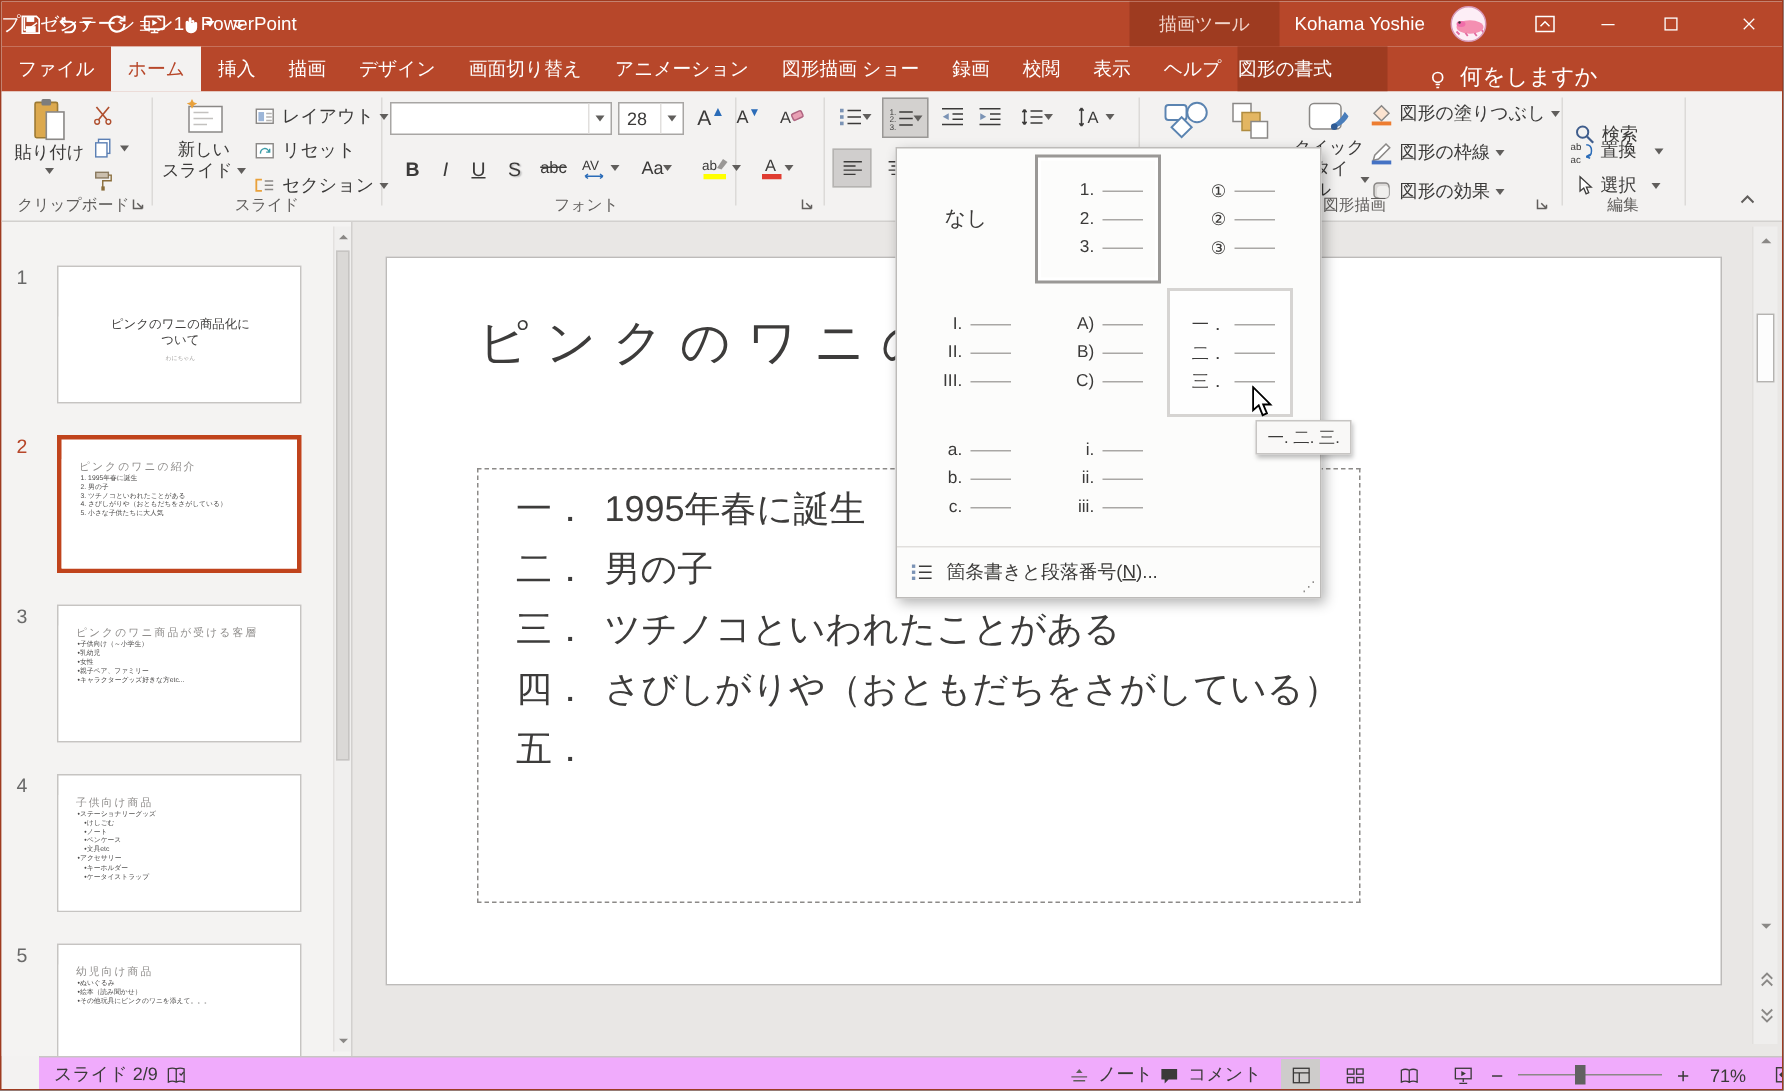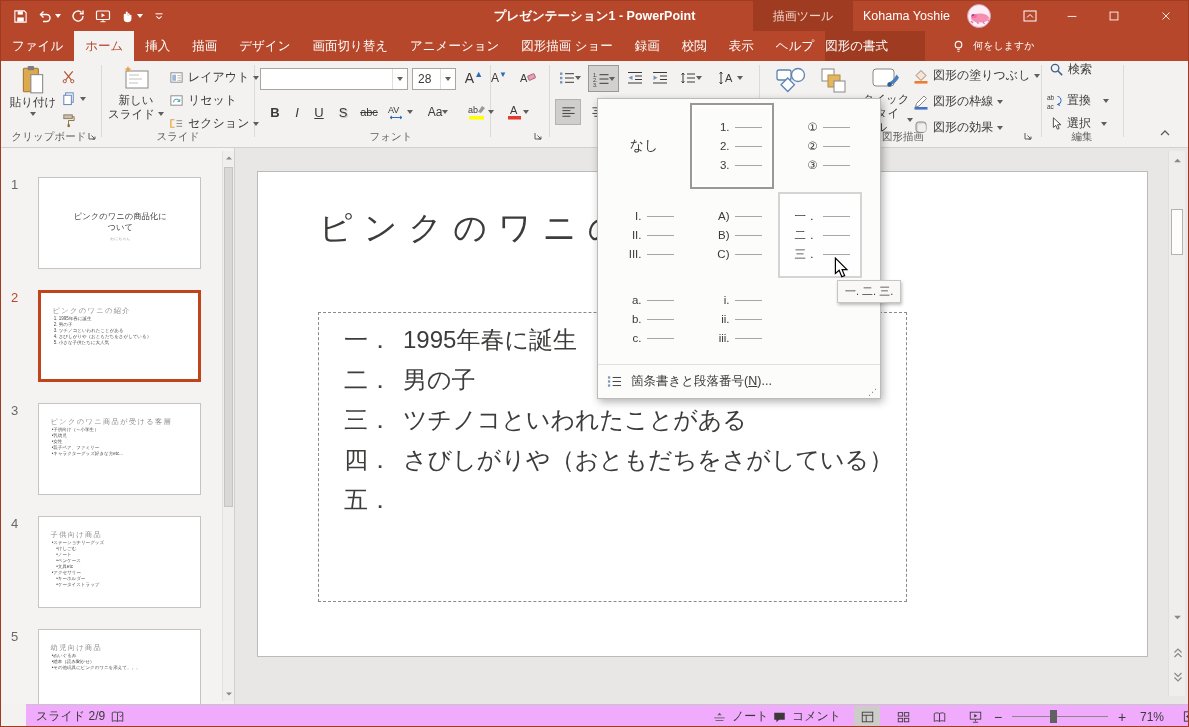--- a/index.html
+++ b/index.html
@@ -5,32 +5,32 @@
   html,body{margin:0;padding:0;background:#444;}
   *{box-sizing:border-box;font-family:"Liberation Sans","DejaVu Sans",sans-serif;}
   .window{position:relative;width:1189px;height:727px;background:#f3f2f1;overflow:hidden;border:1px solid #9e3b20;}
   .abs{position:absolute;}
   svg{display:block;}
 
   
   .titlebar{position:absolute;left:0;top:0;width:100%;height:30px;background:#b7472a;}
   .qat{position:absolute;left:12px;top:0;height:30px;display:flex;align-items:center;gap:9px;}
   .qat .qbtn{display:flex;align-items:center;gap:2px;cursor:default;}
-  .win-title{position:absolute;left:0;top:0;width:100%;height:30px;line-height:30px;text-align:center;color:#fff;font-size:12.5px;pointer-events:none;font-weight:bold;}
+  .win-title{position:absolute;left:0;top:0;width:100%;height:30px;line-height:30px;color:#fff;font-size:12.5px;pointer-events:none;}
   .ctx-block{position:absolute;left:752px;top:0;width:100px;height:30px;background:#9e3b20;color:#f2d5cb;font-size:12px;text-align:center;line-height:30px;}
   .user-name{position:absolute;left:862px;top:0;height:30px;line-height:30px;color:#fff;font-size:12.5px;}
   .avatar{position:absolute;left:966px;top:3px;width:24px;height:24px;border-radius:50%;background:#fdeef6;overflow:hidden;border:1px solid #d89ab8;}
   .cap-btn{position:absolute;top:0;width:42px;height:30px;display:flex;align-items:center;justify-content:center;}
 
   
   .tabrow{position:absolute;left:0;top:30px;width:100%;height:30px;background:#b7472a;display:flex;align-items:stretch;}
   .tab{color:#fff;font-size:12.5px;line-height:30px;padding:0 11px;white-space:nowrap;}
   .tab.active{background:#f3f2f1;color:#b7472a;}
   .tab.contextual{background:#9e3b20;width:100px;padding:0;}
-  .tellme{display:flex;align-items:center;gap:7px;color:#fff;font-size:10px;margin-left:26px;}
+  .tellme{display:flex;align-items:flex-end;gap:7px;color:#fff;font-size:15px;margin-left:26px;}
   .share{position:absolute;right:14px;top:30px;height:30px;display:flex;align-items:center;gap:5px;color:#fff;font-size:12.5px;}
 
   
   .ribbon{position:absolute;left:0;top:60px;width:100%;height:87px;background:#f3f2f1;border-bottom:1px solid #d2d0ce;}
   .gdiv{position:absolute;top:4px;height:72px;width:1px;background:#dcdad8;}
   .glabel{position:absolute;bottom:3px;font-size:10.5px;color:#605e5c;white-space:nowrap;transform:translateX(-50%);}
   .launcher{position:absolute;width:12px;height:12px;}
   .rtext{font-size:12px;color:#3b3a39;white-space:nowrap;}
   .caret{width:0;height:0;border:3.5px solid transparent;border-top:4px solid #605e5c;margin-top:3px;display:inline-block;}
   .bigbtn{position:absolute;display:flex;flex-direction:column;align-items:center;font-size:11.5px;color:#3b3a39;text-align:center;line-height:14px;}
@@ -463,21 +463,21 @@
         <span class="rtext">図形の効果</span>
         <span class="caret"></span>
       </div>
     <div class="glabel" style="left:902px">図形描画</div>
     <div class="launcher" style="left:1022px;top:70px">
         <svg width="10" height="10" viewBox="0 0 10 10">
           <path d="M2 2v6h6M8 8 4.5 4.5M8 8V5.5M8 8H5.5" stroke="#605e5c" fill="none"></path>
         </svg>
       </div>
 
-    <div class="smbtn" style="left:1048px;top:0">
+    <div class="smbtn" style="left:1048px;top:20px">
         <svg width="15" height="15" viewBox="0 0 16 16">
           <circle cx="6.5" cy="6.5" r="4" fill="none" stroke="#3f5d8c" stroke-width="1.4"></circle>
           <path d="M9.6 9.6 14 14" stroke="#3f5d8c" stroke-width="1.6"></path>
         </svg>
         <span class="rtext">検索</span>
       </div>
     <div class="smbtn" style="left:1046px;top:31px">
         <svg width="16" height="16" viewBox="0 0 16 16">
           <text x="0" y="7" font-size="6.5" fill="#3b3a39">ab</text>
           <text x="0" y="15.5" font-size="6.5" fill="#3b3a39">ac</text>

